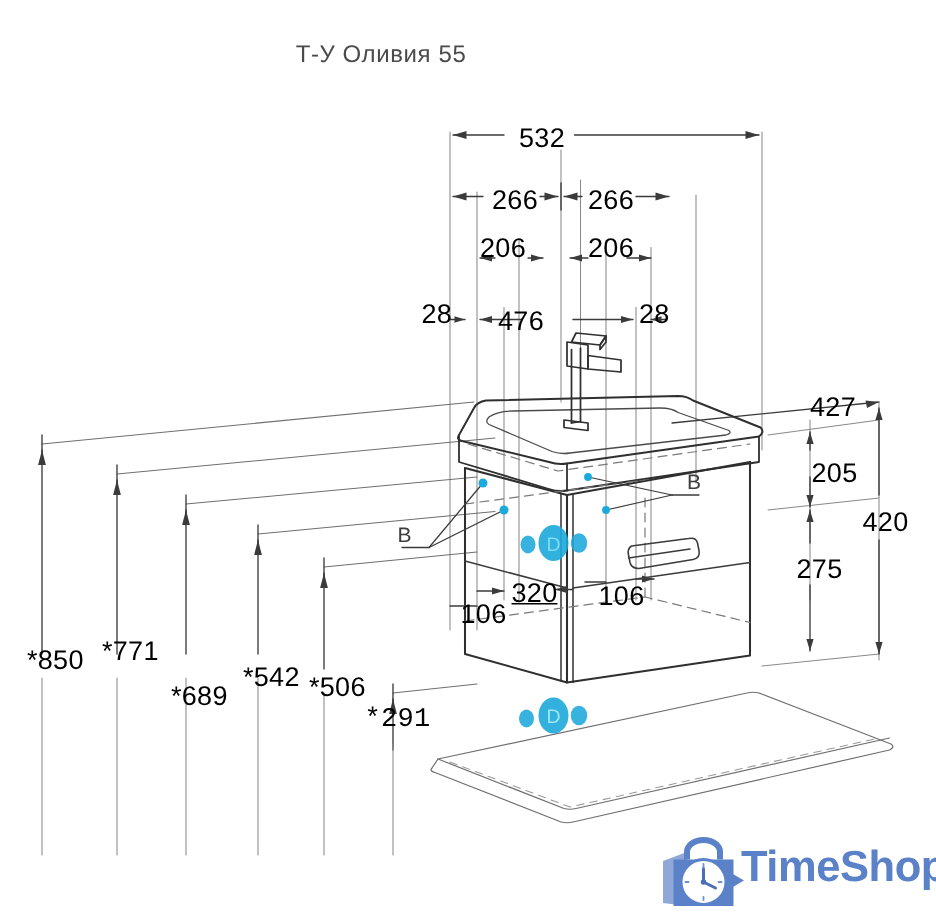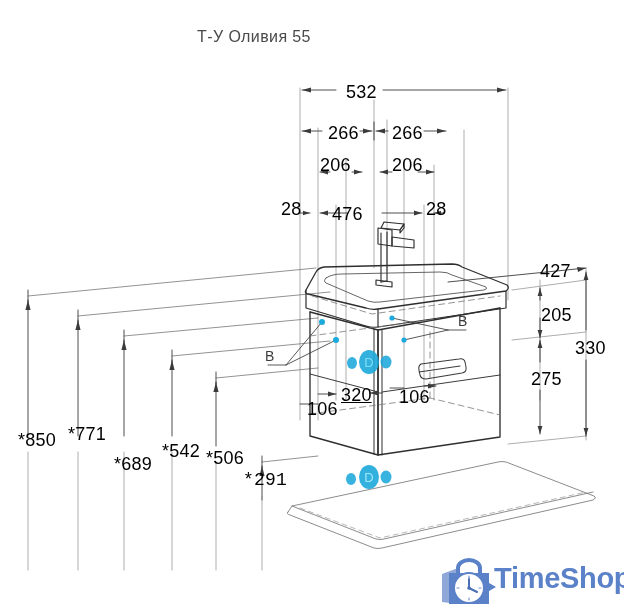--- a/index.html
+++ b/index.html
@@ -294,21 +294,21 @@
 <div class="dimtxt" style="left:392px;top:123px;">266</div>
 <div class="dimtxt" style="left:320px;top:155px;">206</div>
 <div class="dimtxt" style="left:392px;top:155px;">206</div>
 <div class="dimtxt" style="left:281px;top:199px;">28</div>
 <div class="dimtxt" style="left:332px;top:204px;">476</div>
 <div class="dimtxt" style="left:426px;top:199px;">28</div>
 
 <div class="dimtxt" style="left:540px;top:261px;">427</div>
 <div class="dimtxt" style="left:531px;top:305px;margin-left:10px;">205</div>
 <div class="dimtxt" style="left:531px;top:369px;text-align:center;">275</div>
-<div class="dimtxt" style="left:575px;top:338px;">330</div>
+<div class="dimtxt" style="left:575px;top:338px;">420</div>
 
 <div class="dimtxt" style="left:341px;top:385px;text-decoration:underline;">320</div>
 <div class="dimtxt" style="left:307px;top:399px;">106</div>
 <div class="dimtxt" style="left:399px;top:387px;">106</div>
 
 <div class="dimtxt" style="left:18px;top:430px;">*850</div>
 <div class="dimtxt" style="left:68px;top:424px;">*771</div>
 <div class="dimtxt" style="left:114px;top:426px;margin-top:28px;">*689</div>
 <div class="dimtxt" style="left:162px;top:441px;">*542</div>
 <div class="dimtxt" style="left:206px;top:448px;">*506</div>

